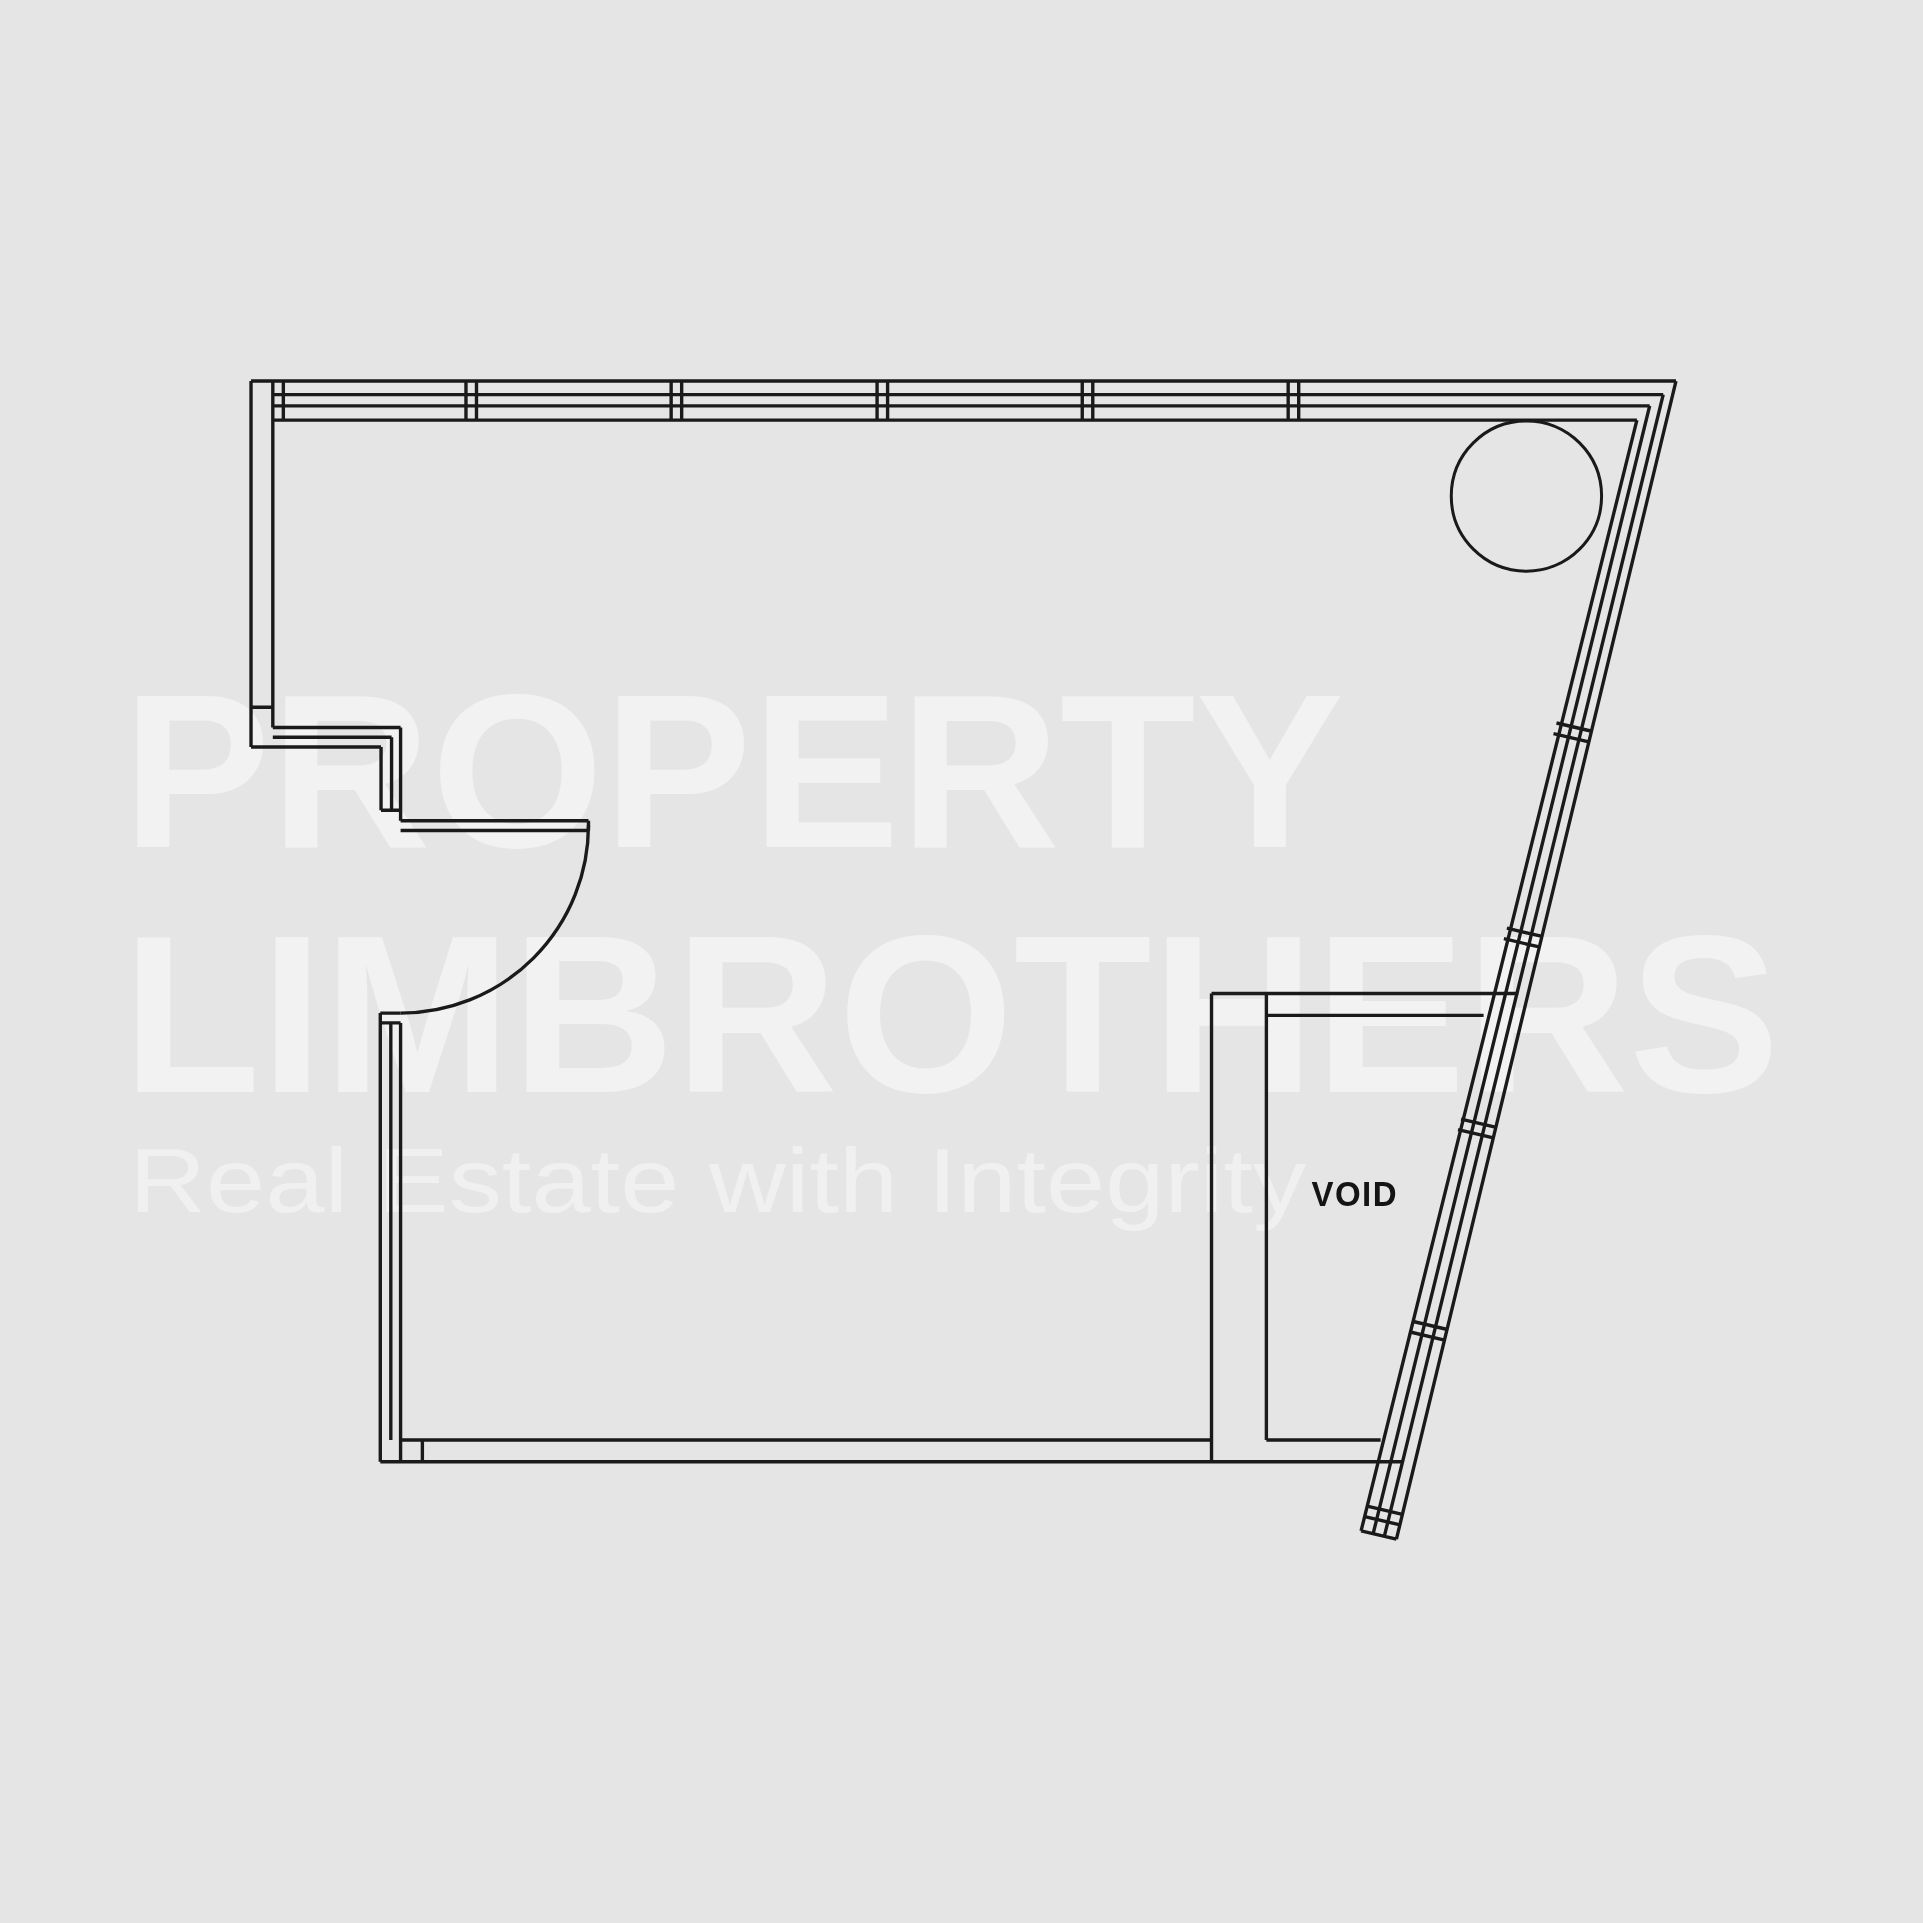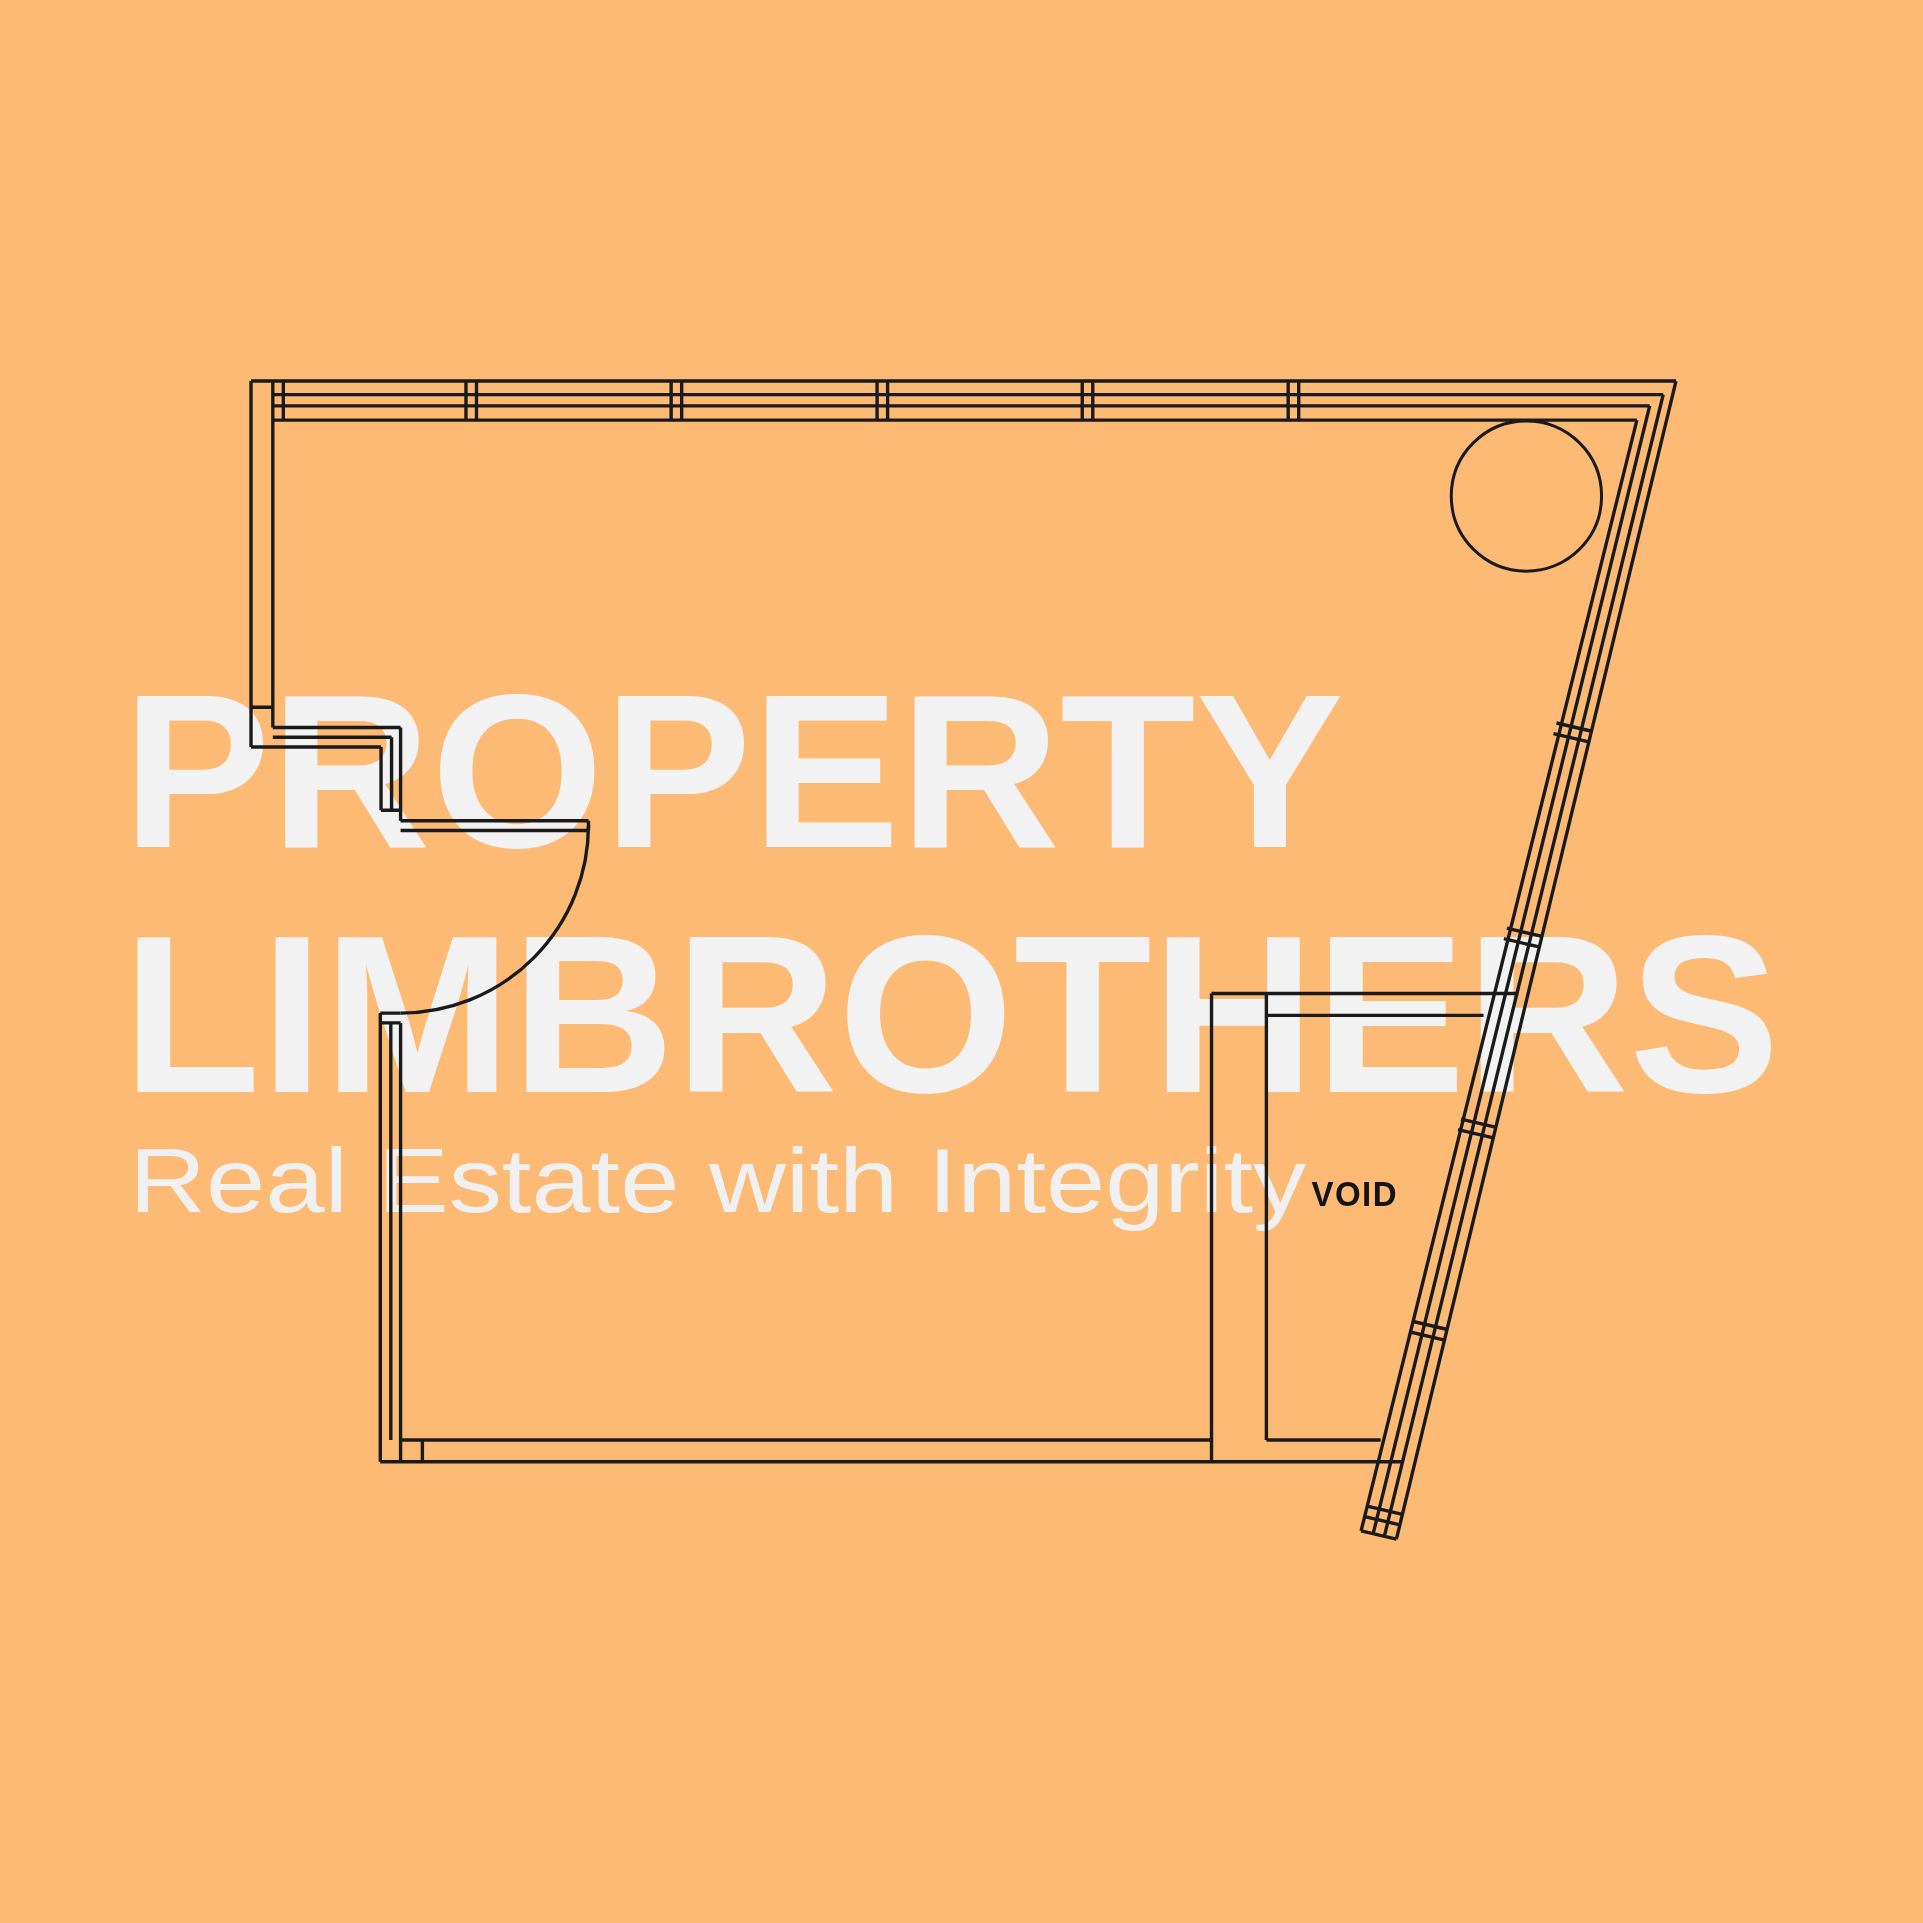--- a/index.html
+++ b/index.html
@@ -4,21 +4,21 @@
 <style>
   html, body {
     margin: 0;
     padding: 0;
     background: #fcfcfc;
   }
   .canvas {
     position: relative;
     width: 1924px;
     height: 1924px;
-    background: #fdba74;
+    background: #e5e5e5;
     overflow: hidden;
     font-family: "Liberation Sans", sans-serif;
   }
   svg { display: block; width: 1924px; height: 1924px; }
   .wm {
     font-family: "Liberation Sans", sans-serif;
     font-weight: 700;
   }
   .wm.tagline {
     font-weight: 400;

